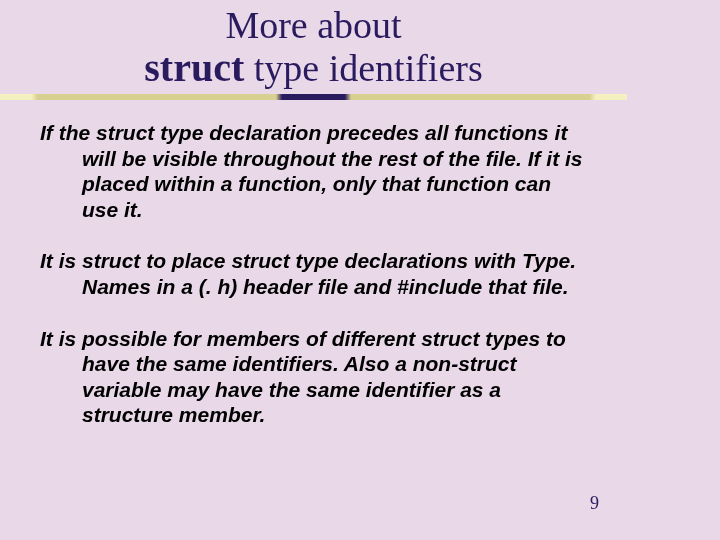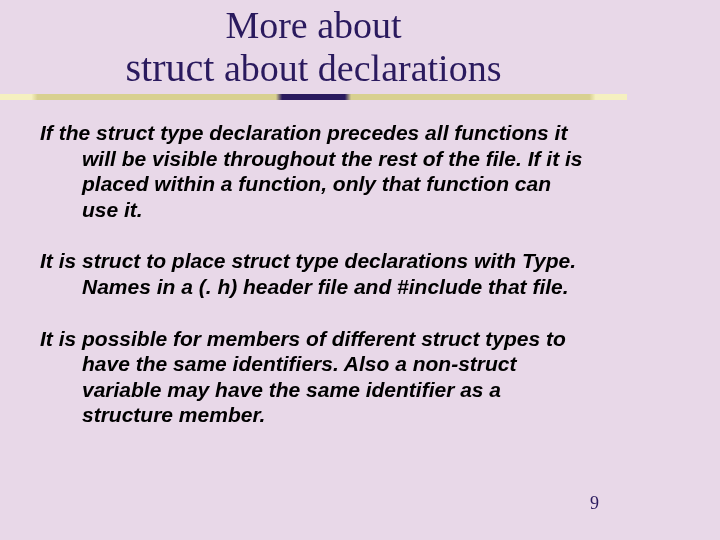--- a/index.html
+++ b/index.html
@@ -26,21 +26,21 @@
     font-size: 38px;
     font-weight: normal;
     line-height: 1.05;
   }
   .title-line2 {
     font-size: 38px;
     font-weight: normal;
     line-height: 1.1;
   }
   .title-struct {
-    font-weight: normal;
+    font-weight: bold;
     font-size: 40px;
   }
   .rule-wrap {
     width: 100%;
     padding: 0;
   }
   .rule {
     height: 6px;
     width: 100%;
     background: linear-gradient(to right,
@@ -74,21 +74,21 @@
   }
 </style>
 </head>
 <body>
 
 <div class="slide">
 
   <div class="title-block">
     <div class="title-line1">More about</div>
     <div class="title-line2">
-      <span class="title-struct">struct</span><span> about declarations</span>
+      <span class="title-struct">struct</span><span> type identifiers</span>
     </div>
   </div>
 
   <div class="rule-wrap">
     <div class="rule"></div>
   </div>
 
   <div class="body">
     <div class="para">If the struct type declaration precedes all functions it will be visible throughout the rest of the file.  If it is placed within a function, only that function can use it.</div>
     <div class="para">It is struct to place struct type declarations with Type. Names in a (. h) header file and #include that file.</div>

